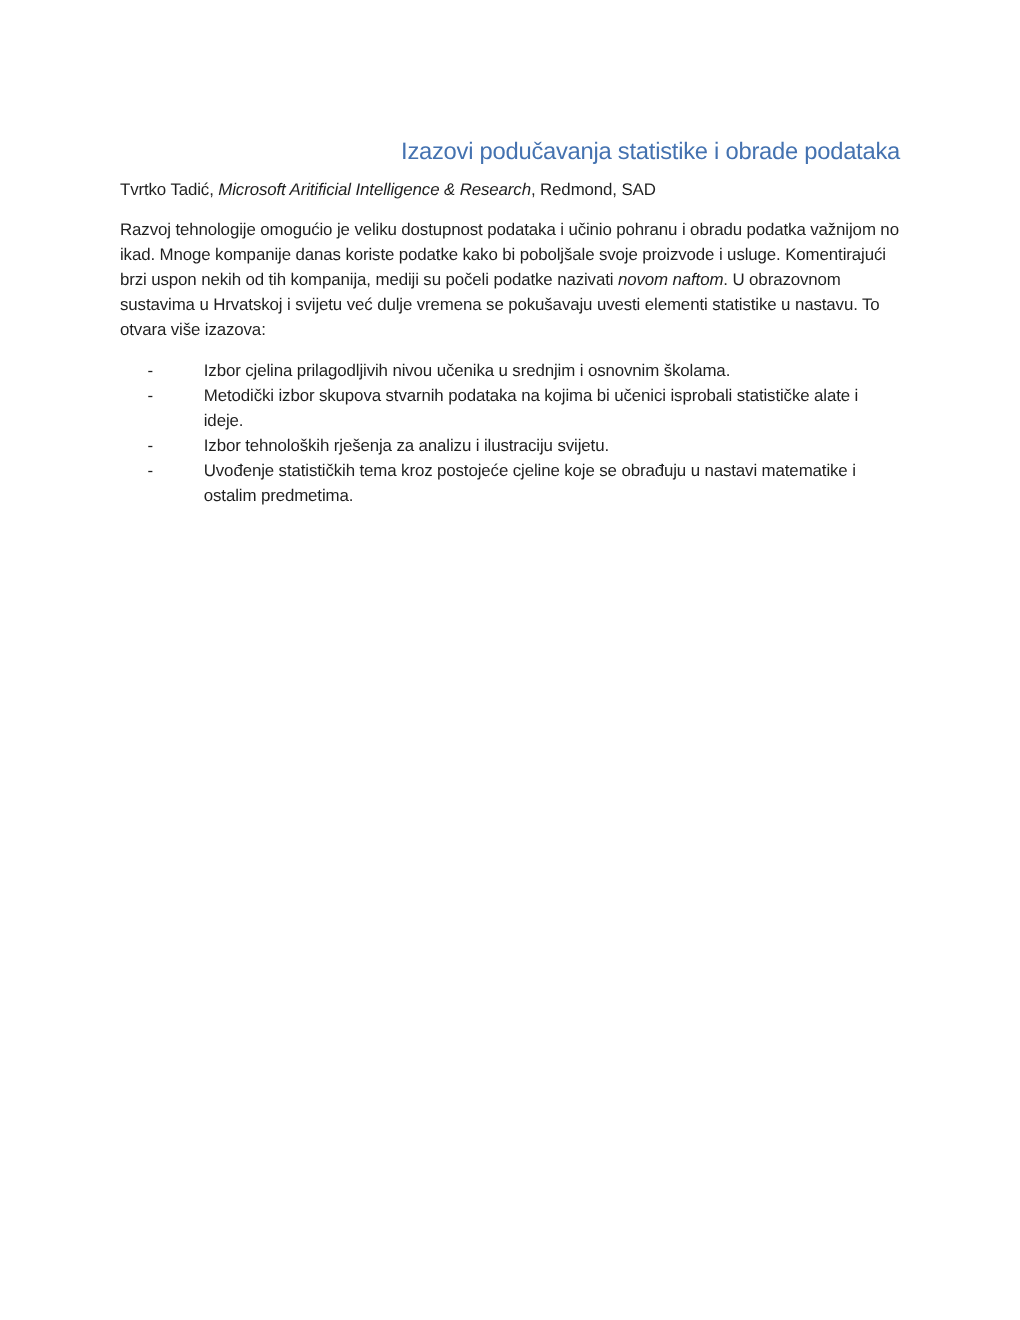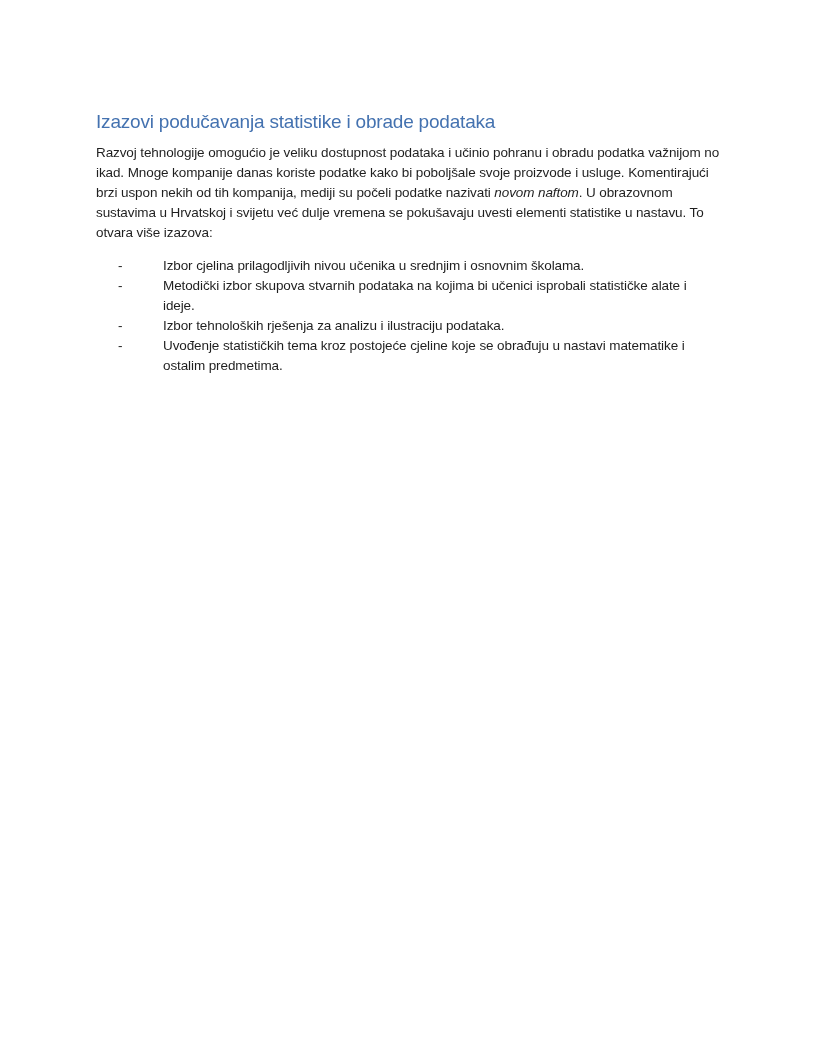--- a/index.html
+++ b/index.html
@@ -18,20 +18,21 @@
   }
   .content {
     padding: 110px 96px 0 96px;
   }
   .title {
     margin: 0 0 9px 0;
     font-size: 19px;
     font-weight: normal;
     letter-spacing: -0.2px;
     line-height: 24px;
+    text-align: right;
   }
   .byline {
     margin: 0 0 13px 0;
     font-size: 13.5px;
     line-height: 18px;
     letter-spacing: -0.1px;
   }
   .para {
     margin: 0 0 13px 0;
     font-size: 13.5px;
@@ -63,35 +64,36 @@
   }
 </style>
 </head>
 <body>
 
 <div class="page">
   <div class="content">
 
     <h1 class="title" style="color: rgb(68, 114, 176);">Izazovi podučavanja statistike i obrade podataka</h1>
 
+    <p class="byline"><span>Tvrtko Tadić, </span><span class="italic">Microsoft Aritificial Intelligence &amp; Research</span><span>, Redmond, SAD</span></p>
 
     <p class="para"><span>Razvoj tehnologije omogućio je veliku dostupnost podataka i učinio pohranu i obradu podatka važnijom no ikad. Mnoge kompanije danas koriste podatke kako bi poboljšale svoje proizvode i usluge. Komentirajući brzi uspon nekih od tih kompanija, mediji su počeli podatke nazivati </span><span class="italic">novom naftom</span><span>. U obrazovnom sustavima u Hrvatskoj i svijetu već dulje vremena se pokušavaju uvesti elementi statistike u nastavu. To otvara više izazova:</span></p>
 
     <ul class="list">
       <li class="list-item">
         <span class="marker">-</span>
         <span class="item-text">Izbor cjelina prilagodljivih nivou učenika u srednjim i osnovnim školama.</span>
       </li>
       <li class="list-item">
         <span class="marker">-</span>
         <span class="item-text">Metodički izbor skupova stvarnih podataka na kojima bi učenici isprobali statističke alate i ideje.</span>
       </li>
       <li class="list-item">
         <span class="marker">-</span>
-        <span class="item-text">Izbor tehnoloških rješenja za analizu i ilustraciju podataka.</span>
+        <span class="item-text">Izbor tehnoloških rješenja za analizu i ilustraciju svijetu.</span>
       </li>
       <li class="list-item">
         <span class="marker">-</span>
         <span class="item-text">Uvođenje statističkih tema kroz postojeće cjeline koje se obrađuju u nastavi matematike i ostalim predmetima.</span>
       </li>
     </ul>
 
 
   </div>
 </div>

